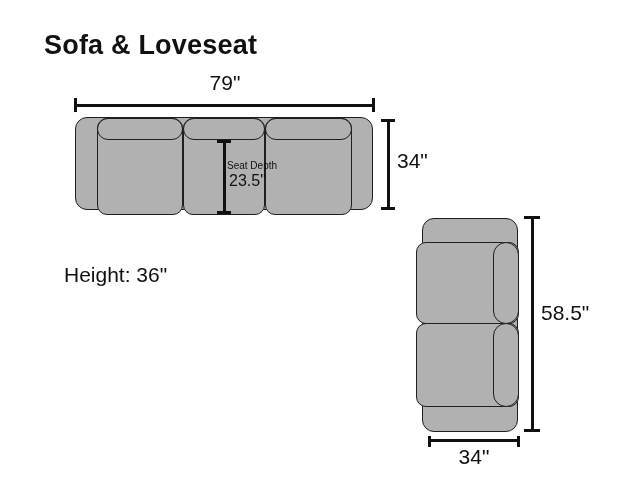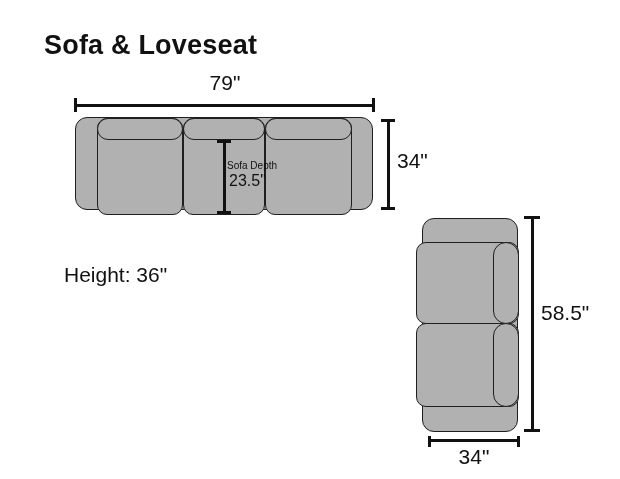--- a/index.html
+++ b/index.html
@@ -57,21 +57,21 @@
     <div class="cushion r10" style="left:183px;top:118px;width:82px;height:97px;"></div>
     <div class="cushion r10" style="left:265px;top:118px;width:87px;height:97px;"></div>
 
     <div class="cushion r11" style="left:97px;top:118px;width:86px;height:22px;"></div>
     <div class="cushion r11" style="left:183px;top:118px;width:82px;height:22px;"></div>
     <div class="cushion r11" style="left:265px;top:118px;width:87px;height:22px;"></div>
 
     <div class="dline" style="left:223px;top:142px;width:3px;height:71px;"></div>
     <div class="dcap" style="left:217px;top:140px;width:14px;height:3px;"></div>
     <div class="dcap" style="left:217px;top:211px;width:14px;height:3px;"></div>
-    <div class="dlabel tiny" style="left:227px;top:160px;">Sofa Depth</div>
+    <div class="dlabel tiny" style="left:227px;top:160px;">Seat Depth</div>
     <div class="dlabel mid" style="left:229px;top:172px;">23.5"</div>
 
     <div class="dline" style="left:387px;top:121px;width:3px;height:88px;"></div>
     <div class="dcap" style="left:381px;top:119px;width:14px;height:3px;"></div>
     <div class="dcap" style="left:381px;top:207px;width:14px;height:3px;"></div>
     <div class="dlabel" style="left:397px;top:149px;">34"</div>
   </div>
 
   <div class="note">Height: 36"</div>
 

